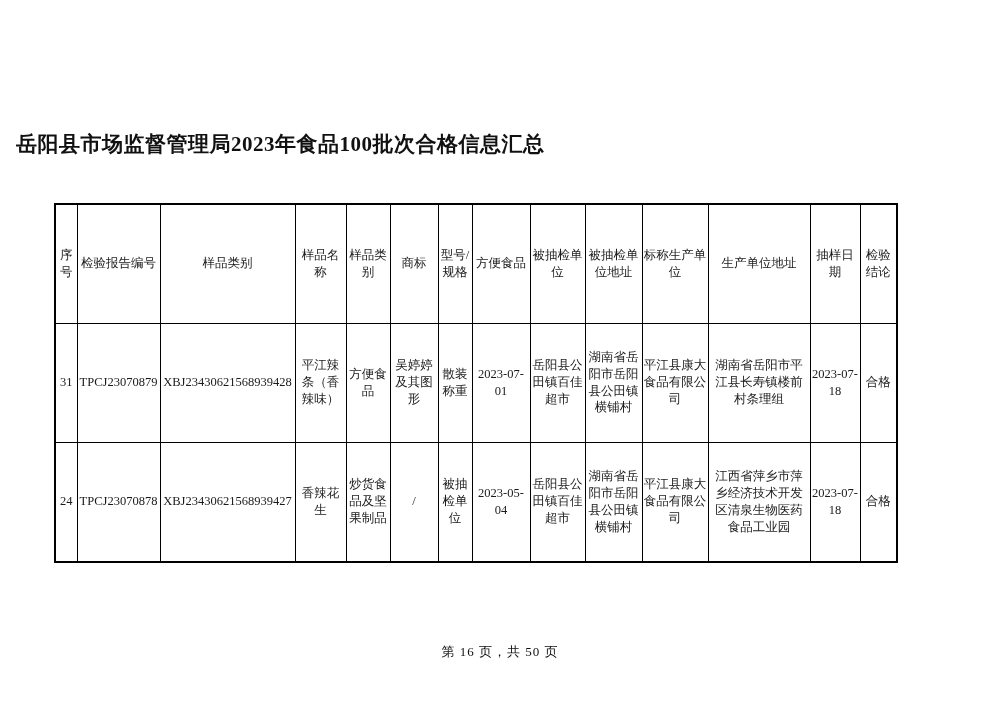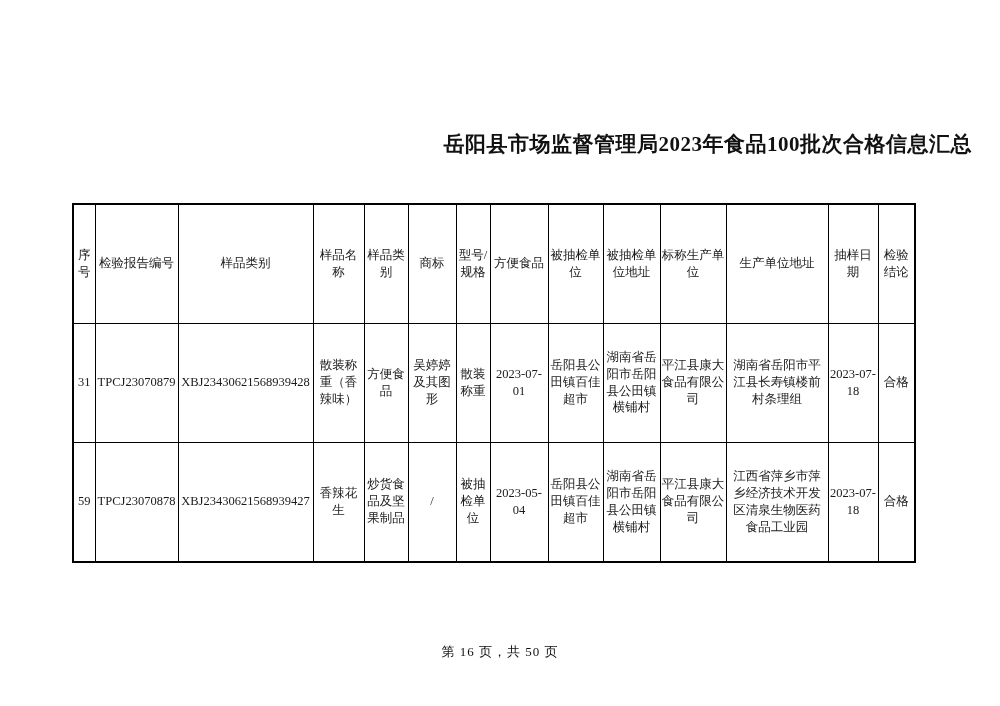--- a/index.html
+++ b/index.html
@@ -12,33 +12,33 @@
     width: 1000px;
     height: 706px;
     background: #ffffff;
     font-family: "Liberation Serif", "DejaVu Serif", serif;
     color: #1a1a1a;
     overflow: hidden;
   }
   .doc-title {
     position: absolute;
     top: 130px;
-    left: 0;
+    left: 16px;
     width: 972px;
     margin: 0;
-    text-align: right;
+    text-align: left;
     font-size: 21px;
     font-weight: 700;
     letter-spacing: 0.5px;
     color: #111111;
   }
   .data-table {
     position: absolute;
     top: 203px;
-    left: 72px;
+    left: 54px;
     width: 842px;
     table-layout: fixed;
     border-collapse: collapse;
     border: 2px solid #000000;
     background: #ffffff;
   }
   .data-table th,
   .data-table td {
     border: 1px solid #000000;
     font-weight: 400;
@@ -104,34 +104,34 @@
           <th>生产单位地址</th>
           <th>抽样日期</th>
           <th>检验结论</th>
         </tr>
     </thead>
     <tbody id="table-body">
         <tr>
           <td>31</td>
           <td>TPCJ23070879</td>
           <td>XBJ23430621568939428</td>
-          <td>散装称重（香辣味）</td>
+          <td>平江辣条（香辣味）</td>
           <td>方便食品</td>
           <td>吴婷婷及其图形</td>
           <td>散装称重</td>
           <td>2023-07-01</td>
           <td>岳阳县公田镇百佳超市</td>
           <td>湖南省岳阳市岳阳县公田镇横铺村</td>
           <td>平江县康大食品有限公司</td>
           <td>湖南省岳阳市平江县长寿镇楼前村条理组</td>
           <td>2023-07-18</td>
           <td>合格</td>
         </tr>
         <tr>
-          <td>59</td>
+          <td>24</td>
           <td>TPCJ23070878</td>
           <td>XBJ23430621568939427</td>
           <td>香辣花生</td>
           <td>炒货食品及坚果制品</td>
           <td>/</td>
           <td>被抽检单位</td>
           <td>2023-05-04</td>
           <td>岳阳县公田镇百佳超市</td>
           <td>湖南省岳阳市岳阳县公田镇横铺村</td>
           <td>平江县康大食品有限公司</td>

